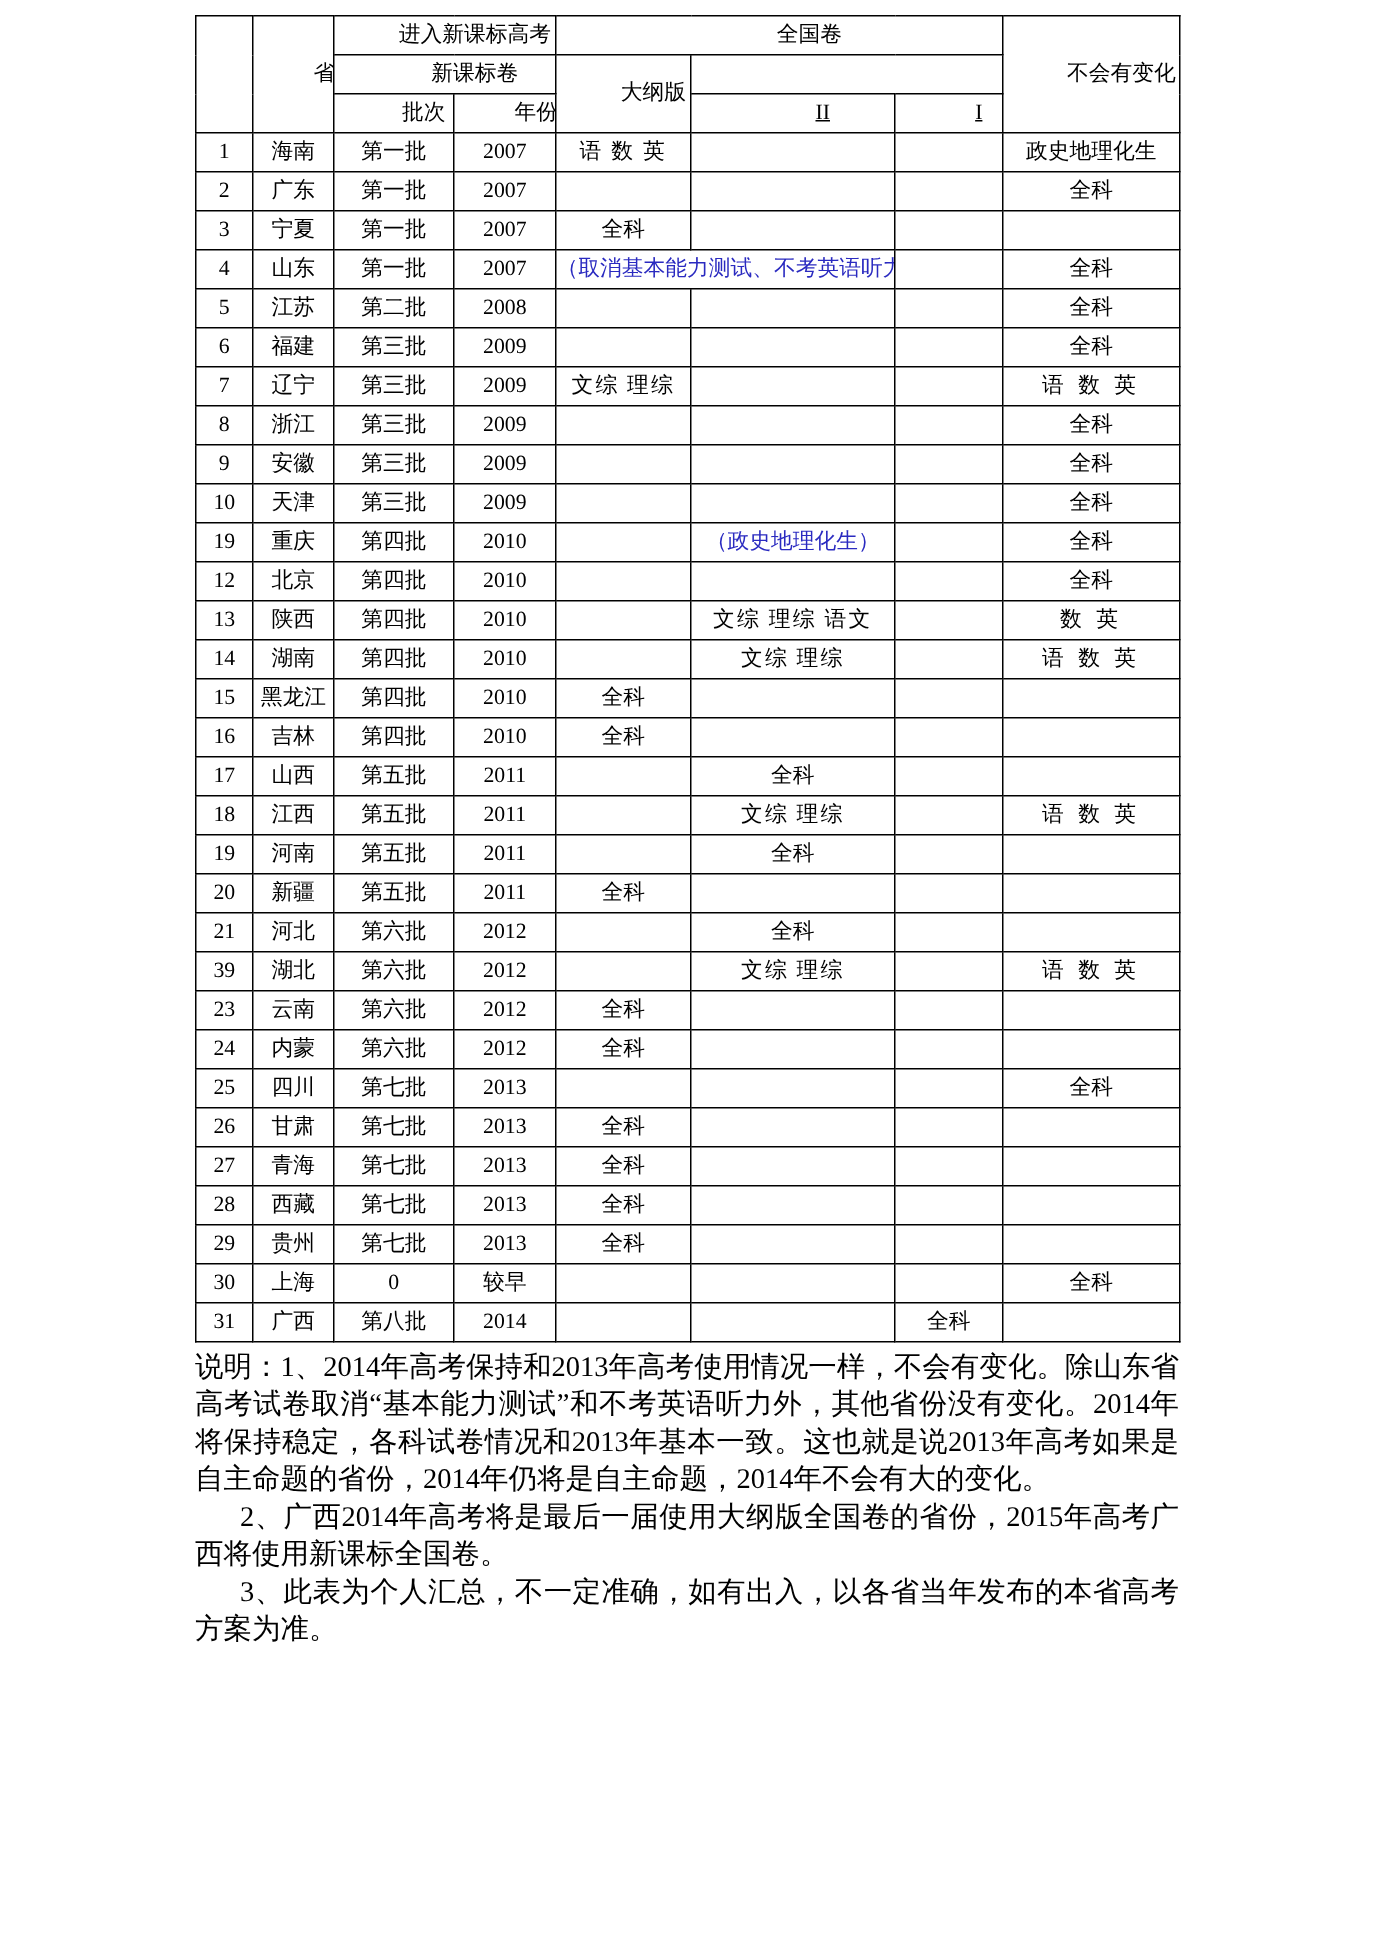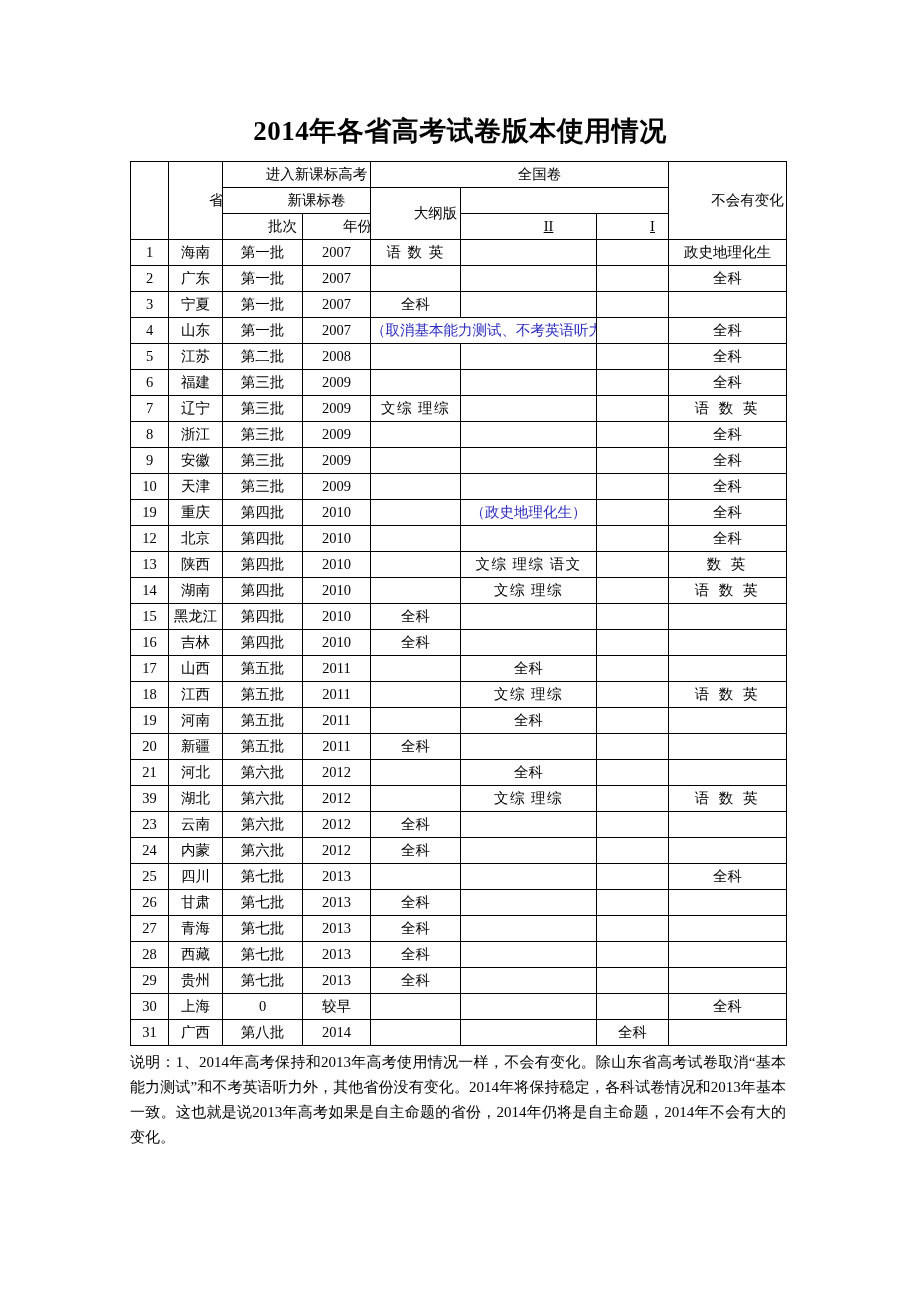--- a/index.html
+++ b/index.html
@@ -80,37 +80,36 @@
   }
   .blue {
     color: #2a2ac0;
   }
   .sp { letter-spacing: 3px; }
   .sp2 { letter-spacing: 1.5px; }
 
   .notes {
     margin-top: 4px;
     width: 656px;
-    font-size: 15px;
+    font-size: 19px;
     line-height: 25px;
     text-align: justify;
     text-justify: inter-ideograph;
   }
   .notes p {
     margin: 0;
     padding: 0;
   }
   .indent2 { text-indent: 30px; }
 </style>
 </head>
 <body>
 
 <div class="page">
 
-  <h1 class="doc-title">2014年各省高考试卷版本使用情况</h1>
 
   <table class="main-table">
     <colgroup>
       <col class="col-no">
       <col class="col-prov">
       <col class="col-batch">
       <col class="col-year">
       <col class="col-ii">
       <col class="col-i">
       <col class="col-outline">
@@ -446,15 +445,17 @@
           <td></td>
           <td></td>
           <td>全科</td>
           <td></td>
         </tr>
       </tbody>
   </table>
 
   <div class="notes">
     <p>说明：1、2014年高考保持和2013年高考使用情况一样，不会有变化。除山东省高考试卷取消“基本能力测试”和不考英语听力外，其他省份没有变化。2014年将保持稳定，各科试卷情况和2013年基本一致。这也就是说2013年高考如果是自主命题的省份，2014年仍将是自主命题，2014年不会有大的变化。</p>
+    <p class="indent2">2、广西2014年高考将是最后一届使用大纲版全国卷的省份，2015年高考广西将使用新课标全国卷。</p>
+    <p class="indent2">3、此表为个人汇总，不一定准确，如有出入，以各省当年发布的本省高考方案为准。</p>
   </div>
 
 </div>
 
 </body></html>

